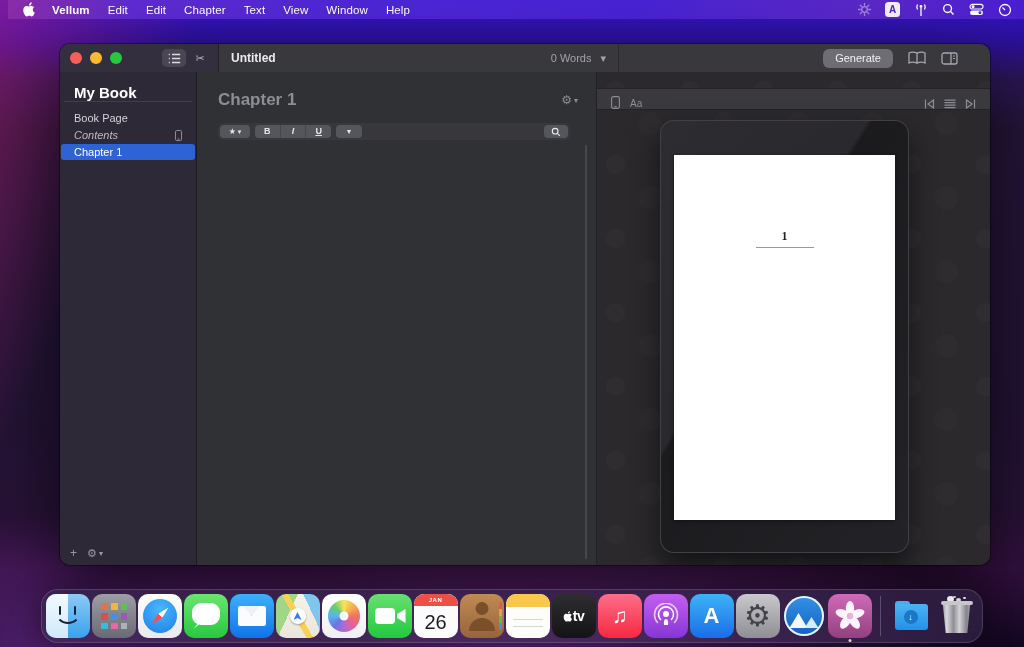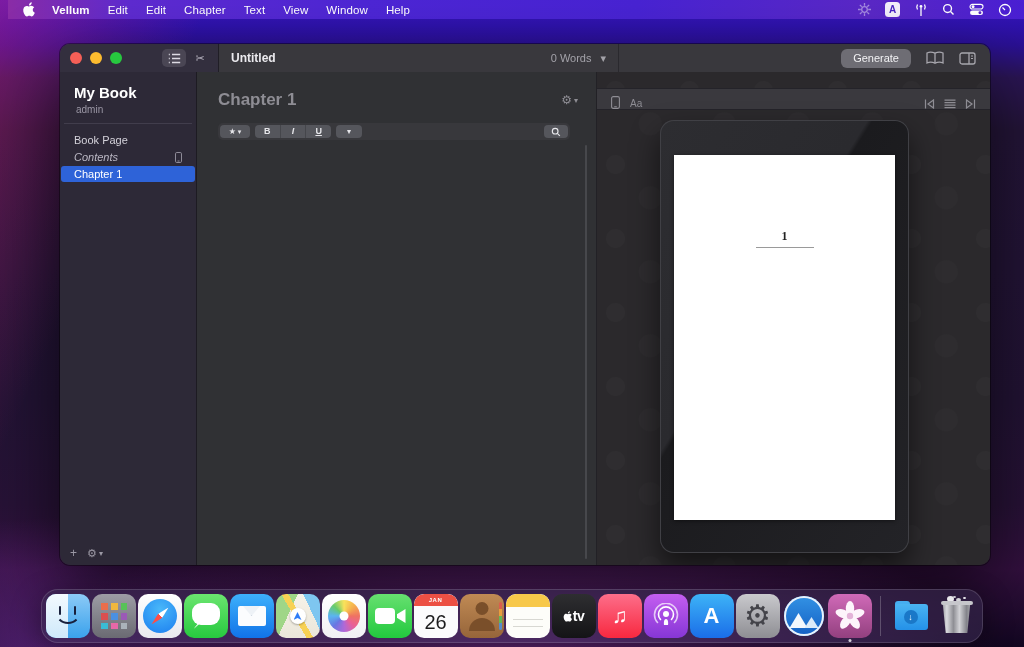--- a/index.html
+++ b/index.html
@@ -40,21 +40,21 @@
   .tl.red{ background:#f55f57; } .tl.yellow{ background:#fcbb2f; } .tl.green{ background:#27c83f; }
   .view-toggle{ margin-left:auto; margin-right:6px; display:flex; align-items:center; gap:2px; }
   .vt-btn{ width:24px; height:18px; border-radius:5px; display:flex; align-items:center;
     justify-content:center; color:#b4b1bd; font-size:11px; }
   .vt-btn.active{ background:#4a4654; color:#e0dee6; }
   .tb-center{ width:400px; flex:none; display:flex; align-items:center; padding:0 12px;
     color:#ebeaee; font-size:12px; font-weight:700; border-right:1px solid #2a292e; }
   .wordcount{ margin-left:auto; display:flex; align-items:center; gap:9px;
     font-weight:400; color:#a3a2a9; font-size:11px; }
   .tb-right{ flex:1; display:flex; align-items:center; justify-content:flex-end;
-    gap:15px; padding-right:14px; }
+    gap:15px; padding-right:32px; }
   .generate{ background:#6e6d74; color:#f2f2f4; font-size:11px; border:none; border-radius:6px;
     padding:3px 12px 4px; font-family:inherit; }
   .tb-icon{ display:flex; align-items:center; color:#a7a6ad; }
   
   .wbody{ flex:1; display:flex; min-height:0; }
   .sidebar{ width:137px; flex:none; background:#2d2937; border-right:1px solid #1d1b22;
     position:relative; padding-top:12px; }
   .book-title{ color:#fff; font-size:15px; font-weight:700; padding:0 14px; }
   .author{ color:#9b97a5; font-size:10px; padding:3px 16px 8px; }
   .sb-divider{ height:1px; background:#413d4c; margin:0 4px; }
@@ -336,21 +336,20 @@
             <path d="M12 4h2M12 6.5h2" stroke-width="1"></path>
             </svg>
         </span>
       </div>
     </div>
 
     <div class="wbody">
 
       <div class="sidebar">
         <div class="book-title">My Book</div>
-        <div class="author">admin</div>
         <div class="sb-divider"></div>
         <div class="sb-list">
           <div class="sb-item">
             <span>Book Page</span>
           </div>
           <div class="sb-item italic">
             <span>Contents</span>
             <span class="sb-devicon">
               <svg width="7" height="11" viewBox="0 0 7 11" stroke="#8e8b98" stroke-width="1" fill="none">
                 <rect x="0.5" y="0.5" width="6" height="10" rx="1.3"></rect>

